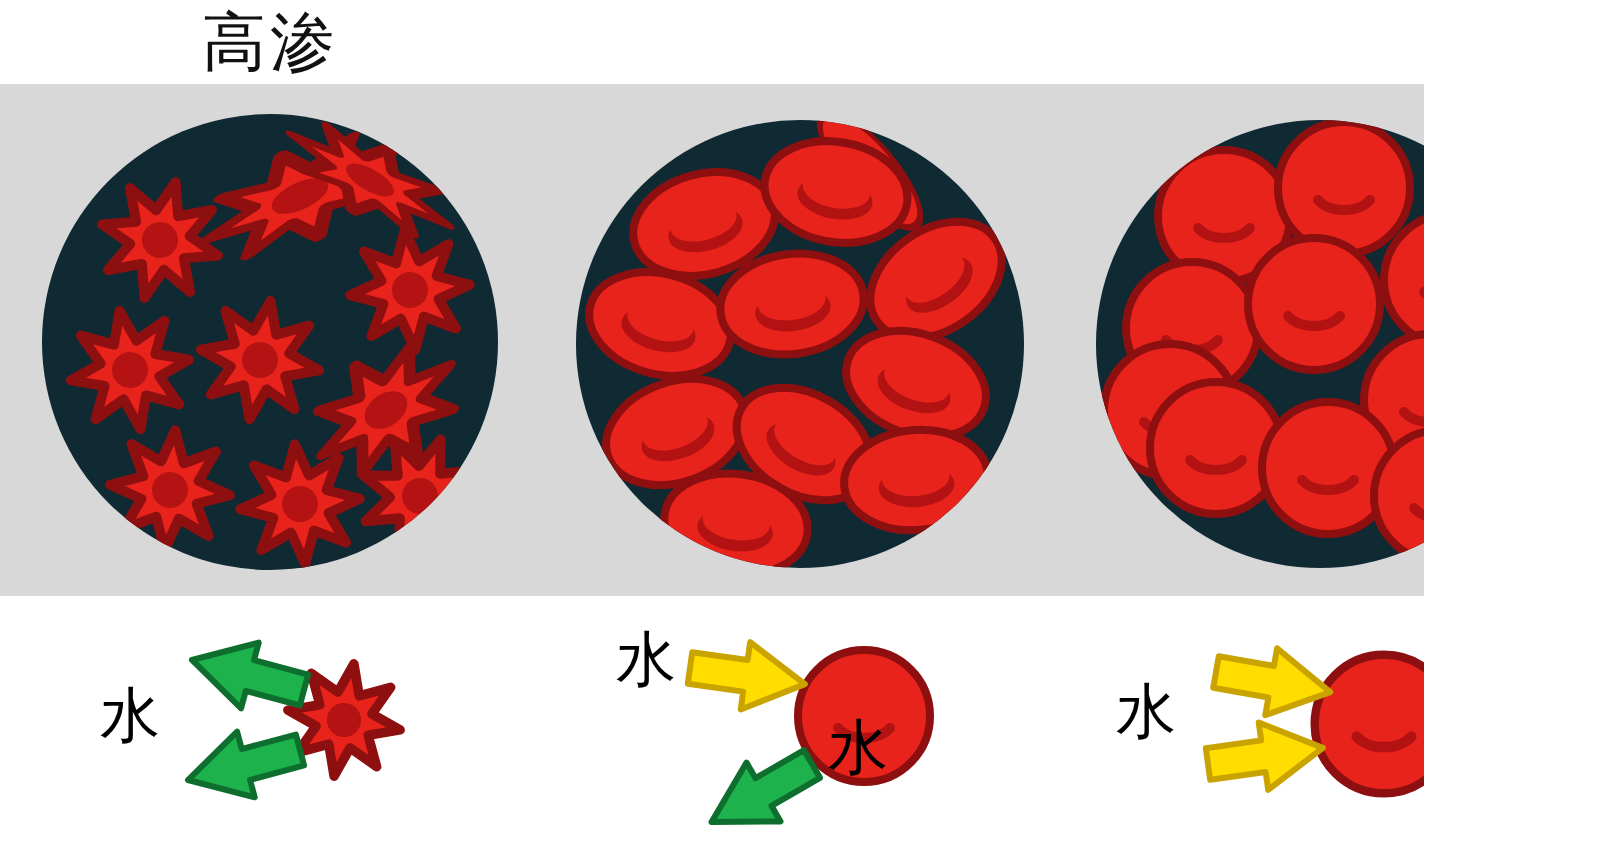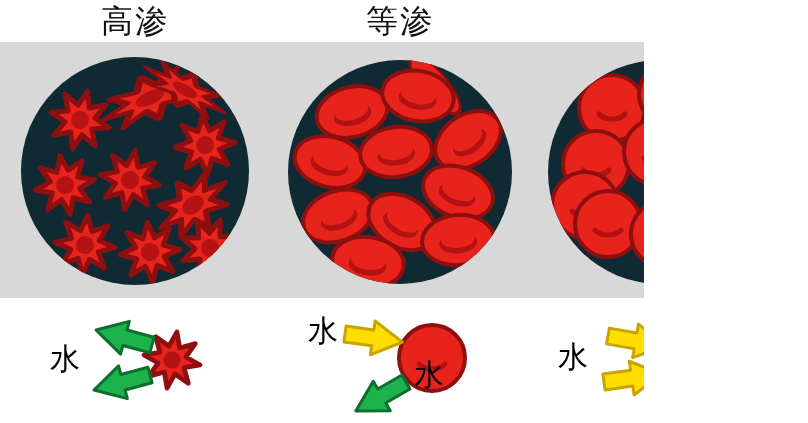--- a/index.html
+++ b/index.html
@@ -1,18 +1,18 @@
 <!DOCTYPE html>
 <html><head>
 <meta charset="utf-8">
 <style>
   html,body{margin:0;padding:0;background:#fff;}
   .stage{
     position:relative;
-    width:644px;height:423px;
+    width:712px;height:423px;
     background:#ffffff;
     overflow:hidden;
     font-family:"Liberation Serif",serif;
   }
   .gray-band{
     position:absolute;left:0;top:42px;
     width:808px;height:256px;
     background:#d8d8d8;
   }
   .col-label{
@@ -29,21 +29,20 @@
   svg.art{position:absolute;left:0;top:0;}
 </style>
 </head>
 <body>
 
 <div class="stage">
 
   <div class="gray-band"></div>
 
   <div class="col-label" style="left:35px;">高渗</div>
-  <div class="col-label" style="left:300px;">等渗</div>
 
   <svg class="art" width="808" height="423" viewBox="0 0 808 423">
     <defs>
       <clipPath id="clipL">
           <circle cx="135" cy="171" r="114"></circle>
         </clipPath>
       <clipPath id="clipM">
           <circle cx="400" cy="172" r="112"></circle>
         </clipPath>
       <clipPath id="clipR">

